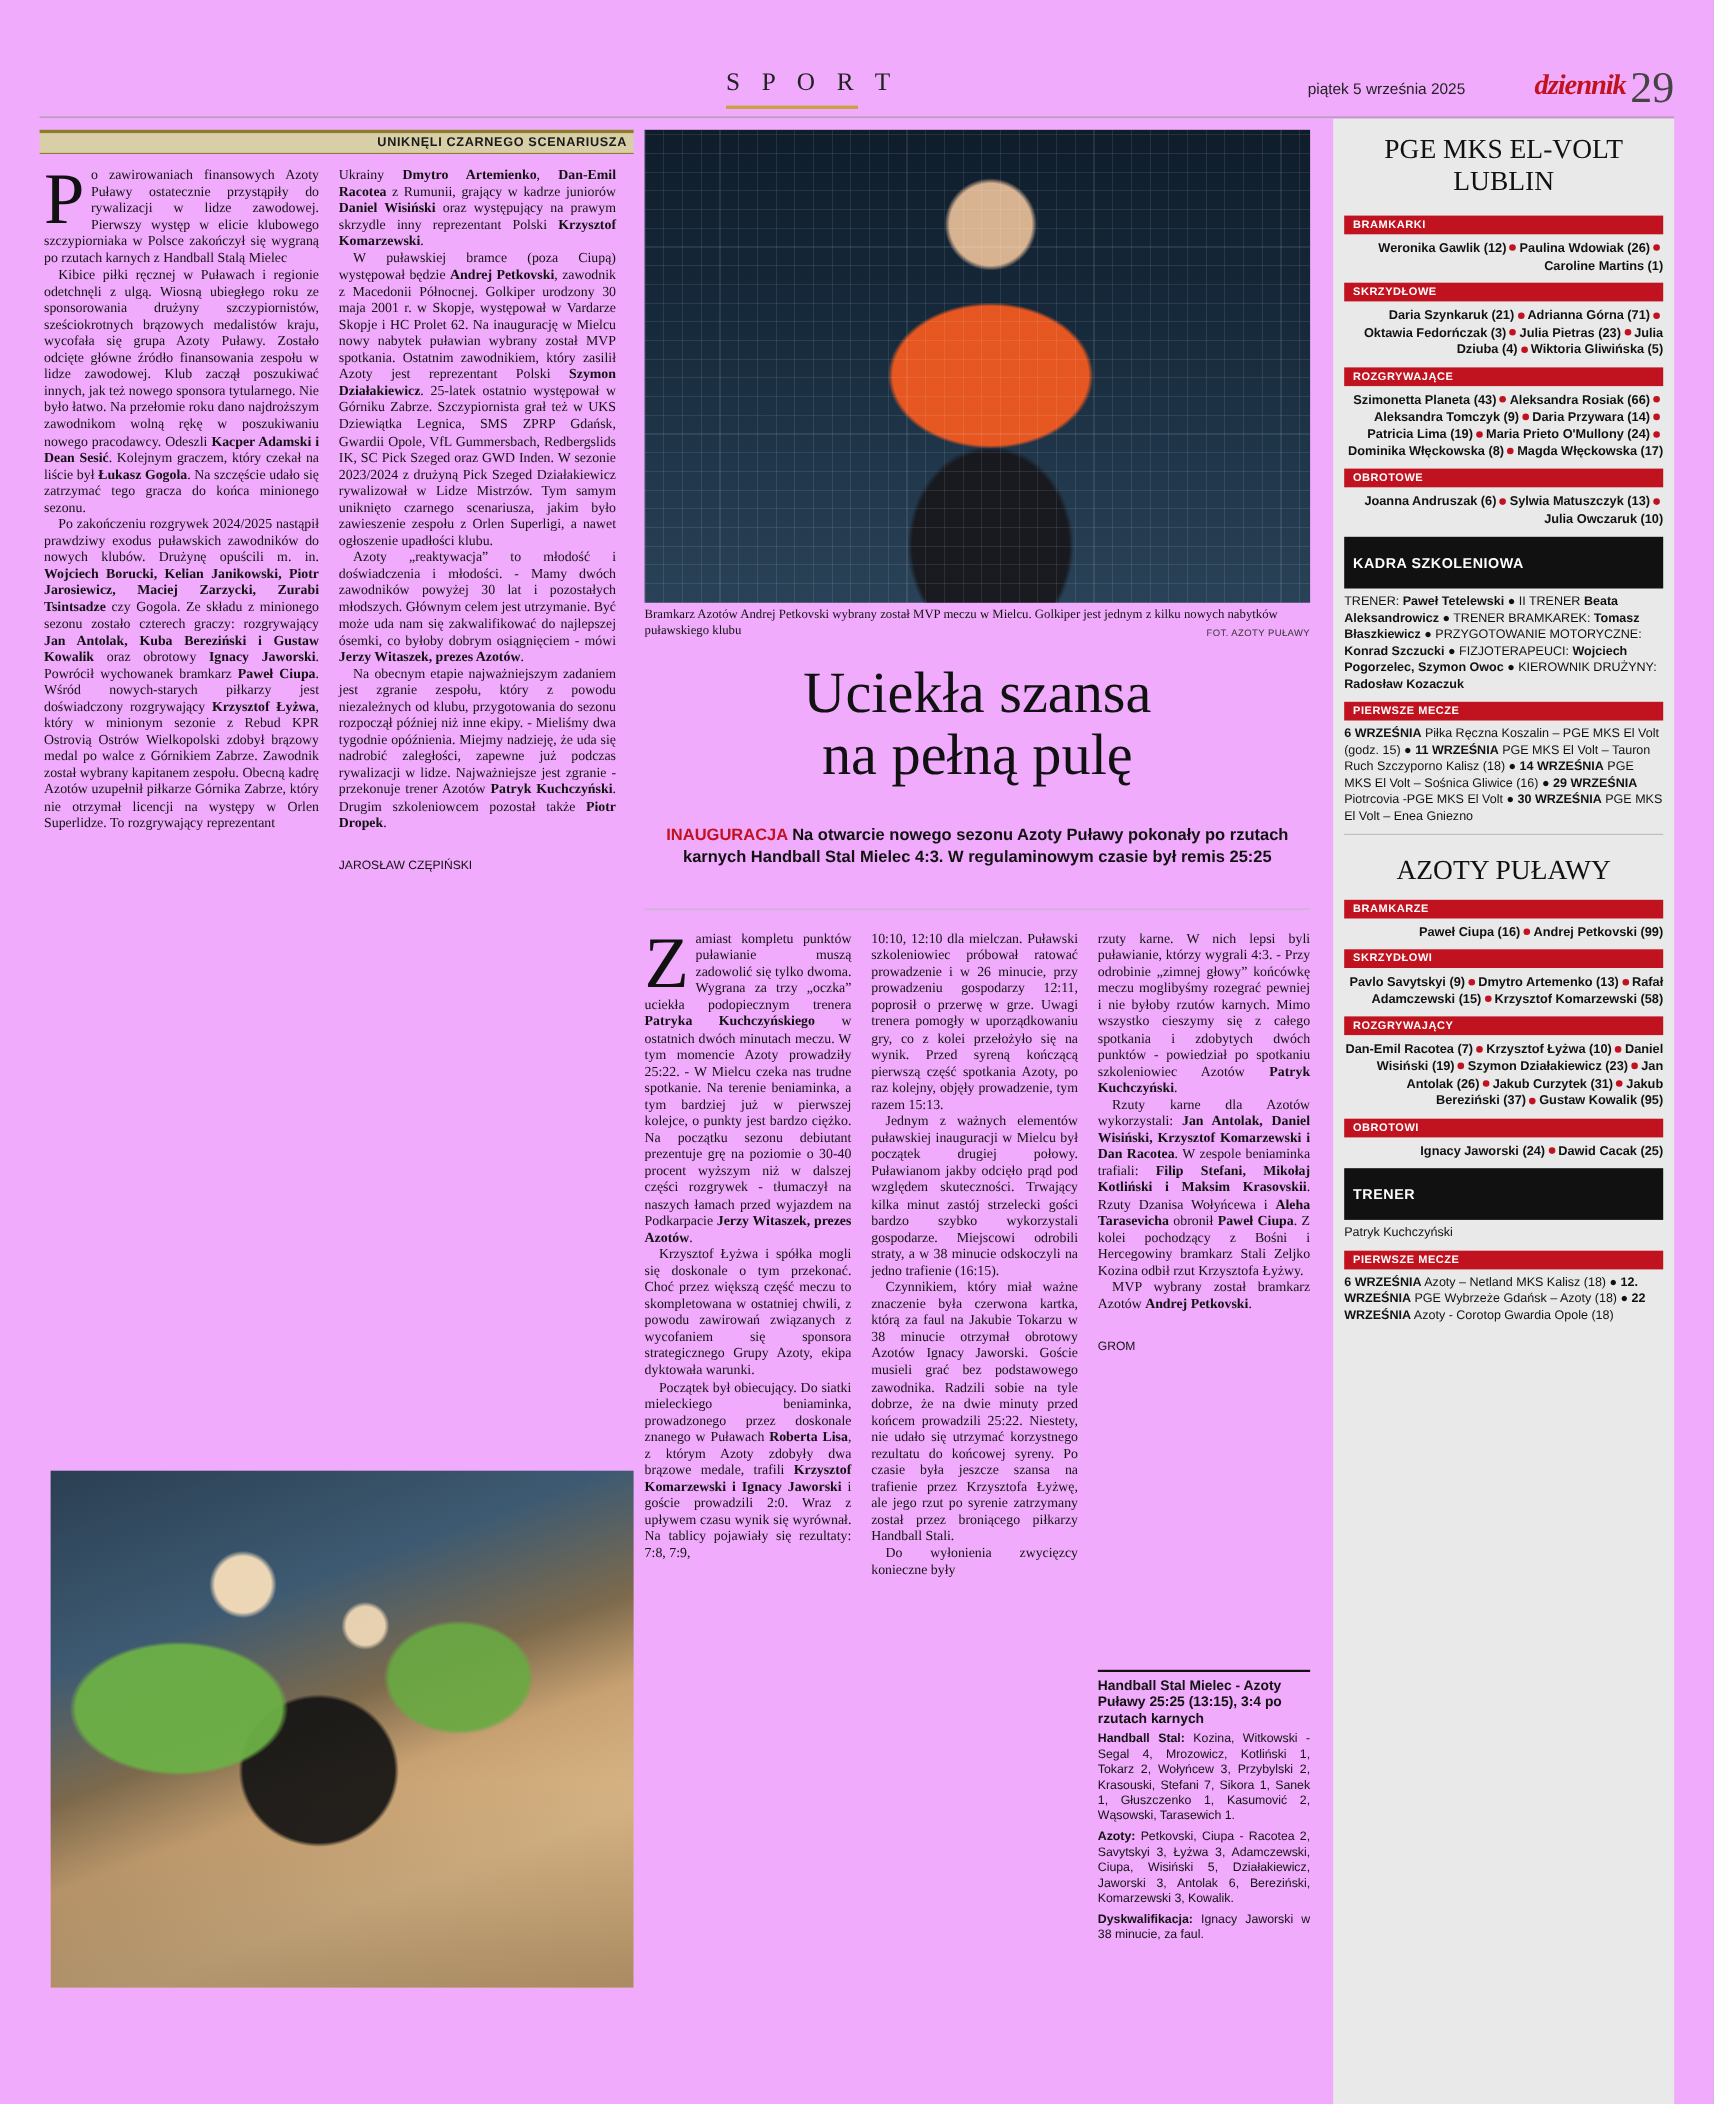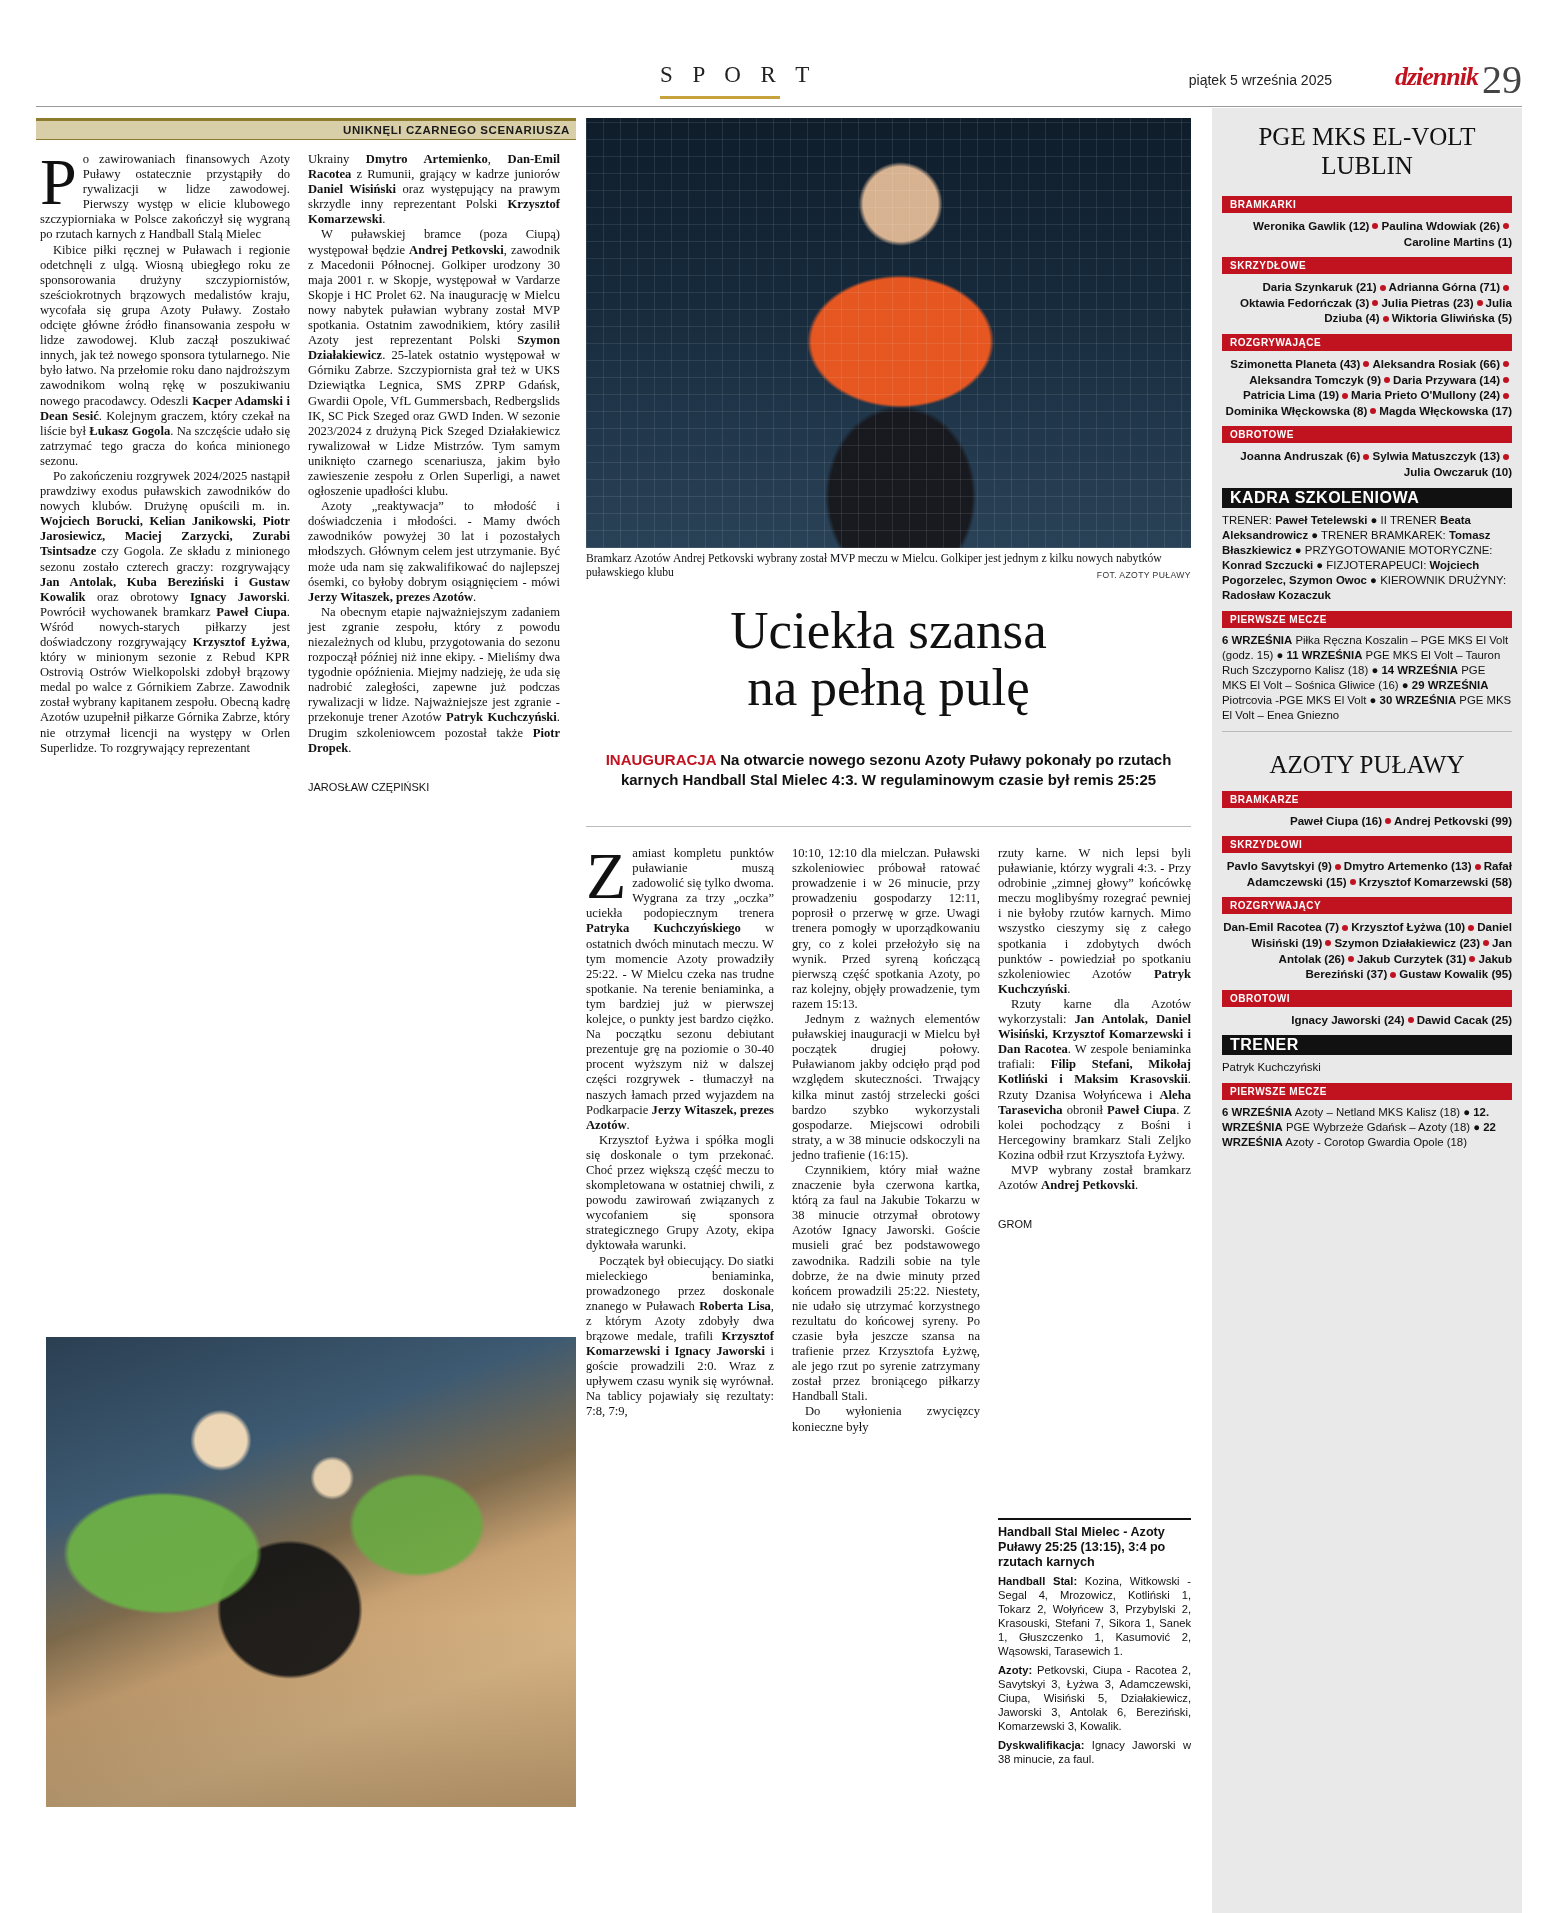--- a/index.html
+++ b/index.html
@@ -1,18 +1,18 @@
 <!DOCTYPE html>
 <html lang="pl"><head>
 <meta charset="utf-8">
 <style>
   html,body{margin:0;padding:0;background:#b8b8b8;}
   body{font-family:"Liberation Serif", serif;}
   .page{
-    width:1558px;height:1913px;background:#ffffff;position:relative;
+    width:1558px;height:1913px;background:#f0abfc;position:relative;
     box-sizing:border-box;padding:0;overflow:hidden;
   }
   
   .masthead{position:absolute;left:0;top:0;width:1558px;height:108px;}
   .mast-sport{
     position:absolute;left:660px;top:62px;font-size:23px;letter-spacing:7px;
     color:#222;font-family:"Liberation Serif",serif;
   }
   .mast-rule{position:absolute;left:660px;top:96px;width:120px;height:3px;background:#c8a23a;}
   .mast-date{position:absolute;right:226px;top:72px;font-size:14px;color:#222;font-family:"Liberation Sans",sans-serif;}
@@ -97,21 +97,21 @@
   .rail-title{
     text-align:center;font-family:"Liberation Serif",serif;font-size:25px;line-height:29px;
     color:#111;padding:14px 6px 8px 6px;
   }
   .rail-sub-bar{
     background:#c1121f;color:#fff;font-family:"Liberation Sans",sans-serif;font-weight:bold;
     font-size:10px;letter-spacing:.5px;padding:3px 8px;margin:8px 10px 5px 10px;text-transform:uppercase;
   }
   .rail-bar-dark{
     background:#111;color:#fff;font-family:"Liberation Sans",sans-serif;font-weight:bold;
-    font-size:16px;letter-spacing:.5px;padding:1px 8px;margin:8px 10px 5px 10px;text-transform:uppercase;
+    font-size:13px;letter-spacing:.5px;padding:16px 8px;margin:8px 10px 5px 10px;text-transform:uppercase;
   }
   .rail-list{margin:0 10px 6px 10px;font-family:"Liberation Sans",sans-serif;font-size:11.6px;line-height:15.6px;color:#111;text-align:right;}
   .rail-list .ln{font-weight:bold;}
   .dot{display:inline-block;width:6px;height:6px;border-radius:50%;background:#c1121f;margin:0 3px 1px 3px;vertical-align:middle;}
   .rail-block{margin:0 10px 8px 10px;font-family:"Liberation Sans",sans-serif;font-size:11.4px;line-height:15px;color:#111;}
   .rail-block b{font-weight:bold;}
   .rail-sep{height:1px;background:#bbb;margin:8px 10px;}
   .rail-title2{
     text-align:center;font-family:"Liberation Serif",serif;font-size:25px;line-height:29px;
     color:#111;padding:10px 6px 4px 6px;

